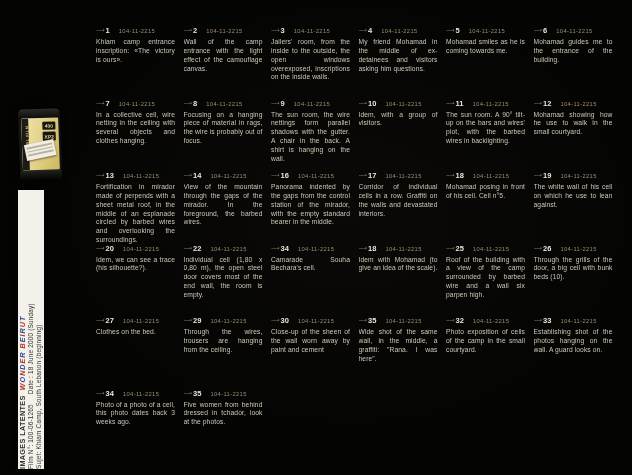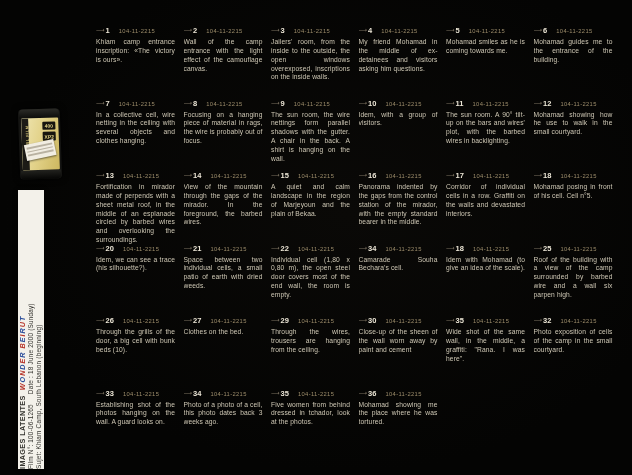--- a/index.html
+++ b/index.html
@@ -206,28 +206,20 @@
 
   <div class="entry">
     <div class="entry-head">
       <span class="entry-arrow">⟶</span>
       <span class="entry-num">14</span>
       <span class="entry-id">104-11-2215</span>
     </div>
     <div class="entry-desc">View of the mountain through the gaps of the mirador. In the foreground, the barbed wires.</div>
   </div>
 
-  <div class="entry">
-    <div class="entry-head">
-      <span class="entry-arrow">⟶</span>
-      <span class="entry-num">15</span>
-      <span class="entry-id">104-11-2215</span>
-    </div>
-    <div class="entry-desc">A quiet and calm landscape in the region of Marjeyoun and the plain of Bekaa.</div>
-  </div>
 
   <div class="entry">
     <div class="entry-head">
       <span class="entry-arrow">⟶</span>
       <span class="entry-num">16</span>
       <span class="entry-id">104-11-2215</span>
     </div>
     <div class="entry-desc">Panorama indented by the gaps from the control station of the mirador, with the empty standard bearer in the middle.</div>
   </div>
 
@@ -242,38 +234,38 @@
 
   <div class="entry">
     <div class="entry-head">
       <span class="entry-arrow">⟶</span>
       <span class="entry-num">18</span>
       <span class="entry-id">104-11-2215</span>
     </div>
     <div class="entry-desc">Mohamad posing in front of his cell. Cell n°5.</div>
   </div>
 
+  <div class="entry">
+    <div class="entry-head">
+      <span class="entry-arrow">⟶</span>
+      <span class="entry-num">19</span>
+      <span class="entry-id">104-11-2215</span>
+    </div>
+    <div class="entry-desc">The white wall of his cell on which he use to lean against.</div>
+  </div>
 
   <div class="entry">
     <div class="entry-head">
       <span class="entry-arrow">⟶</span>
       <span class="entry-num">20</span>
       <span class="entry-id">104-11-2215</span>
     </div>
     <div class="entry-desc">Idem, we can see a trace (his silhouette?).</div>
   </div>
 
-  <div class="entry">
-    <div class="entry-head">
-      <span class="entry-arrow">⟶</span>
-      <span class="entry-num">21</span>
-      <span class="entry-id">104-11-2215</span>
-    </div>
-    <div class="entry-desc">Space between two individual cells, a small patio of earth with dried weeds.</div>
-  </div>
 
   <div class="entry">
     <div class="entry-head">
       <span class="entry-arrow">⟶</span>
       <span class="entry-num">22</span>
       <span class="entry-id">104-11-2215</span>
     </div>
     <div class="entry-desc">Individual cell (1,80 x 0,80 m), the open steel door covers most of the end wall, the room is empty.</div>
   </div>
 
@@ -379,23 +371,15 @@
 
   <div class="entry">
     <div class="entry-head">
       <span class="entry-arrow">⟶</span>
       <span class="entry-num">35</span>
       <span class="entry-id">104-11-2215</span>
     </div>
     <div class="entry-desc">Five women from behind dressed in tchador, look at the photos.</div>
   </div>
 
-  <div class="entry">
-    <div class="entry-head">
-      <span class="entry-arrow">⟶</span>
-      <span class="entry-num">36</span>
-      <span class="entry-id">104-11-2215</span>
-    </div>
-    <div class="entry-desc">Mohamad showing me the place where he was tortured.</div>
-  </div>
 </div>
 
 </div>
 
 </body></html>

